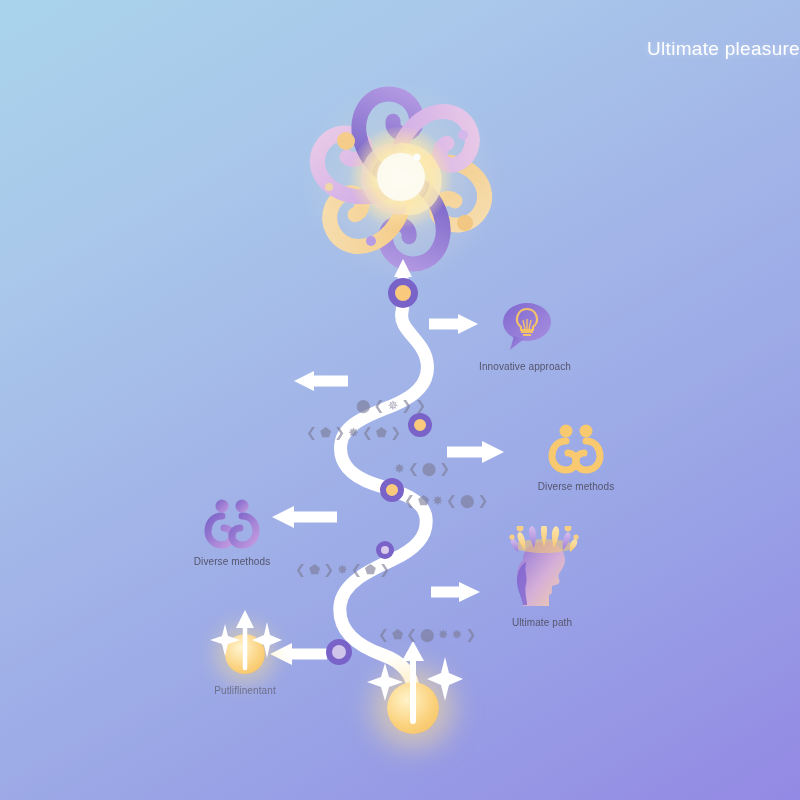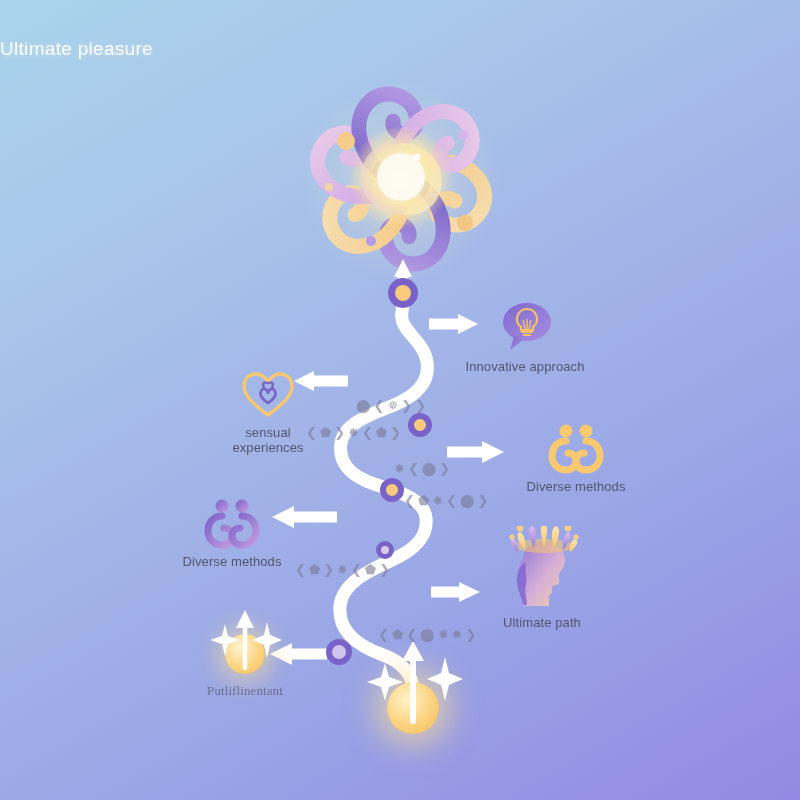--- a/index.html
+++ b/index.html
@@ -7,21 +7,21 @@
     width:800px;height:800px;overflow:hidden;
     font-family:"Liberation Sans","DejaVu Sans",sans-serif;
   }
   #stage{
     position:relative;width:800px;height:800px;
     background:linear-gradient(150deg,#a9d3ec 0%, #a9c8ea 22%, #a3b6e8 45%, #9aa6e6 68%, #9389e4 100%);
     overflow:hidden;
   }
   
   .title{
-    position:absolute;left:0;right:0;top:38px;text-align:left;
+    position:absolute;left:12px;right:0;top:38px;text-align:right;
     color:#ffffff;font-size:19px;font-weight:400;letter-spacing:.3px;
     text-shadow:0 1px 6px rgba(255,255,255,.35);
   }
   
   .galaxy{position:absolute;left:296px;top:76px;width:210px;height:210px;}
   .galaxy-glow{
     position:absolute;left:50%;top:50%;width:230px;height:230px;
     transform:translate(-50%,-50%);
     background:radial-gradient(circle,rgba(255,250,225,.85) 0%,rgba(255,245,200,.45) 18%,rgba(255,240,190,.16) 34%,rgba(255,240,190,0) 62%);
     border-radius:50%;pointer-events:none;
@@ -50,24 +50,24 @@
   .mini-orb{
     position:absolute;left:50%;top:50%;transform:translate(-50%,-50%);
     width:40px;height:40px;border-radius:50%;
     background:radial-gradient(circle at 38% 34%,#fff4cf 0%,#fbd27e 58%,#f0b95a 100%);
     box-shadow:0 0 20px 10px rgba(255,226,150,.45);
   }
   
   .item{position:absolute;text-align:center;}
   .item .ico{height:62px;display:flex;align-items:flex-end;justify-content:center;}
   .item .lbl{
-    margin-top:5px;color:#55556d;font-size:13px;line-height:15px;
+    margin-top:5px;color:#55556d;font-size:10px;line-height:15px;
     white-space:pre-line;letter-spacing:.1px;
   }
-  .item.blur .lbl{color:#6a6a86;filter:blur(.45px);opacity:.92;font-family:Liberation Serif, serif;}
+  .item.blur .lbl{color:#6a6a86;filter:blur(.45px);opacity:.92;}
   
   .glyphs{
     position:absolute;color:#7b7b96;opacity:.62;
     font-size:13px;letter-spacing:3px;white-space:nowrap;
     font-family:"DejaVu Sans",sans-serif;
   }
 </style>
 </head>
 <body>
 
@@ -220,32 +220,20 @@
         <line x1="25" y1="34" x2="37" y2="34" stroke="#f3c169" stroke-width="2"></line>
         <line x1="27" y1="37" x2="35" y2="37" stroke="#f3c169" stroke-width="2"></line>
         <line x1="27" y1="22" x2="29" y2="31" stroke="#f3c169" stroke-width="1.4"></line>
         <line x1="31" y1="21" x2="31" y2="31" stroke="#f3c169" stroke-width="1.4"></line>
         <line x1="35" y1="22" x2="33" y2="31" stroke="#f3c169" stroke-width="1.4"></line>
       </svg>
     </div>
     <div class="lbl">Innovative approach</div>
   </div>
 
-  <div class="item" style="left:198px;top:358px;width:140px;">
-    <div class="ico">
-      <svg width="56" height="50" viewBox="0 0 56 50">
-        <path d="M28,45 C10,32 4,24 4,16 C4,8 10,4 16,4 C21,4 25,7 28,12 C31,7 35,4 40,4 C46,4 52,8 52,16 C52,24 46,32 28,45 Z" fill="none" stroke="#f7c86f" stroke-width="3.4" stroke-linejoin="round"></path>
-        <path d="M28,33 C22,29 19,25 21,21 C23,17 28,19 28,24 C28,19 33,17 35,21 C37,25 34,29 28,33 Z" fill="none" stroke="#7a63c8" stroke-width="2.6"></path>
-        <path d="M24,18 C22,14 24,11 27,13" fill="none" stroke="#7a63c8" stroke-width="2.4" stroke-linecap="round"></path>
-        <path d="M32,18 C34,14 32,11 29,13" fill="none" stroke="#7a63c8" stroke-width="2.4" stroke-linecap="round"></path>
-      </svg>
-    </div>
-    <div class="lbl">sensual
-experiences</div>
-  </div>
 
   <div class="item" style="left:506px;top:412px;width:140px;">
     <div class="ico">
       <svg width="58" height="52" viewBox="0 0 58 52">
         <circle cx="19" cy="9" r="6.5" fill="#f8c96f"></circle>
         <circle cx="39" cy="9" r="6.5" fill="#f8c96f"></circle>
         <path d="M19,19 C10,19 5,26 5,34 C5,42 11,48 19,48 C25,48 29,44 29,39 C29,34 25,31 21,31" fill="none" stroke="#f8c96f" stroke-width="7" stroke-linecap="round"></path>
         <path d="M39,19 C48,19 53,26 53,34 C53,42 47,48 39,48 C33,48 29,44 29,39 C29,34 33,31 37,31" fill="none" stroke="#f8c96f" stroke-width="7" stroke-linecap="round"></path>
       </svg>
     </div>

